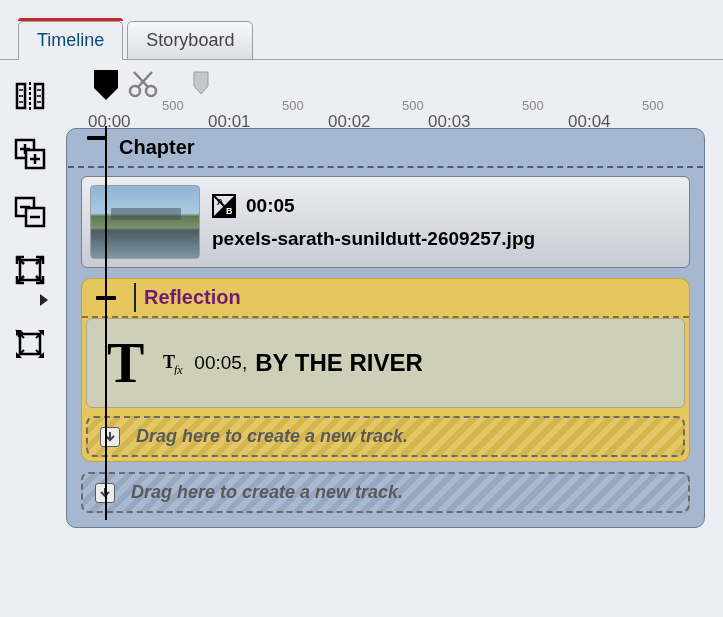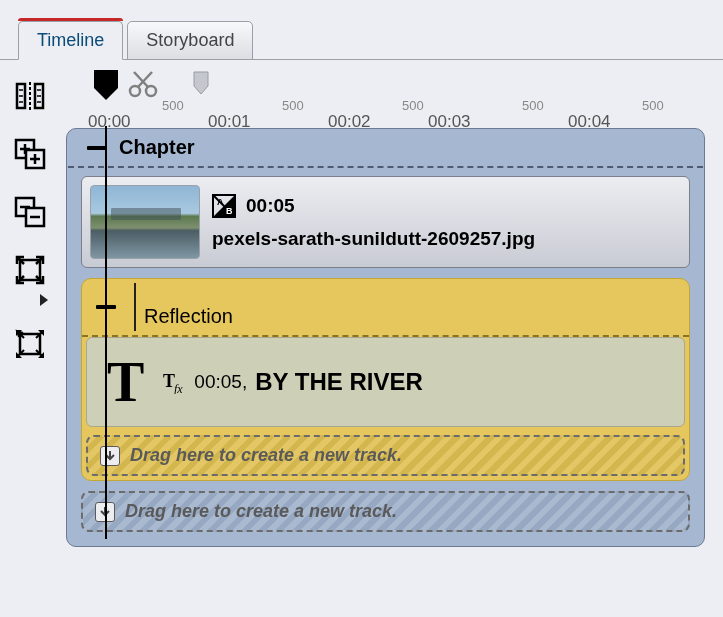--- a/index.html
+++ b/index.html
@@ -28,50 +28,50 @@
 .ruler-area { position: relative; height: 60px; margin-top: 8px; }
 .playhead { position: absolute; left: 26px; top: 0; width: 28px; height: 34px; z-index: 5; }
 .ruler-tools { position: absolute; left: 62px; top: 2px; display: flex; gap: 28px; z-index: 3; }
 .ruler-tools svg { width: 30px; height: 28px; }
 .ruler-ticks { position: absolute; left: 0; right: 0; top: 26px; height: 34px; }
 .ruler-label-major { position: absolute; top: 18px; font-size: 17px; color: #555; }
 .ruler-label-minor { position: absolute; top: 4px; font-size: 13px; color: #888; }
 
 
 .chapter { margin-top: 0; background: #a5b7d1; border: 1px solid #6c7b93; border-radius: 10px; padding: 0 14px 14px 14px; position: relative; margin-left: 0; }
-.chapter-header { display: flex; align-items: center; gap: 12px; padding: 7px 0 7px 6px; }
+.chapter-header { display: flex; align-items: flex-start; gap: 12px; padding: 7px 0 7px 6px; }
 .collapse-icon { width: 20px; height: 4px; background: #000; border-radius: 1px; }
 .chapter-title { font-weight: 700; font-size: 20px; color: #000; }
 .hdr-dash { border-top: 2px dashed #4f5b70; margin: 0 -13px 8px -13px; }
 
 .media-clip { background: linear-gradient(#ecedf1, #c9cbd4); border: 1px solid #7b7f8a; border-radius: 6px; padding: 8px; display: flex; align-items: center; gap: 12px; }
 .media-thumb { width: 110px; height: 74px; border-radius: 4px; background: linear-gradient(to bottom, #8fb6d6 0%, #a9c9e0 38%, #5c7a4f 42%, #7e8f6f 58%, #4c5d64 62%, #7e97a3 100%); border: 1px solid #9aa0a8; position: relative; overflow: hidden; }
 .media-thumb::before { content: ""; position: absolute; left: 20px; top: 22px; width: 70px; height: 12px; background: #3f4d55; border-radius: 1px; opacity: .5; }
 .media-info { display: flex; flex-direction: column; gap: 10px; }
 .media-row1 { display: flex; align-items: center; gap: 10px; }
 .trans-icon { width: 24px; height: 24px; }
 .media-duration { font-weight: 700; font-size: 19px; color: #000; }
 .media-name { font-weight: 700; font-size: 19px; color: #000; }
 
 
 .reflection { margin-top: 10px; background: #e6c75e; border: 1px solid #c4a636; border-radius: 10px; padding: 0 0 4px 0; position: relative; }
 .reflection-header { display: flex; align-items: center; gap: 12px; padding: 7px 14px; position: relative; }
 .reflection-header::after { content: ""; position: absolute; left: 52px; top: 4px; bottom: 4px; width: 2px; background: #222; }
-.refl-title { font-weight: 400; font-size: 20px; color: #000000; margin-left: 16px; margin-top: 19px; }
+.refl-title { font-weight: 700; font-size: 20px; color: #701a75; margin-left: 16px; }
 .refl-dash { border-top: 2px dashed #8a7322; margin-bottom: 0; }
 
 .text-clip { background: #cecfb7; border: 1px solid #a7a88f; border-radius: 6px; padding: 16px 14px; display: flex; align-items: center; gap: 18px; margin: 0 4px; }
 .big-T { font-family: "Times New Roman", serif; font-weight: 800; font-size: 56px; color: #000; line-height: 1; margin-left: 6px; }
 .text-info { display: flex; align-items: center; gap: 8px; }
 .tfx-icon { width: 24px; height: 24px; }
 .text-dur-title { font-weight: 700; font-size: 24px; color: #000; }
 .text-dur { font-weight: 400; font-size: 19px; color: #000; text-align: right; }
 
 
-.dropzone { margin-top: 10px; border: 2px dashed #6b6b6b; border-radius: 8px; padding: 8px 12px; display: flex; align-items: center; gap: 10px; font-size: 18px; font-style: italic; font-weight: 600; color: #5a5a5a; }
+.dropzone { margin-top: 10px; border: 2px dashed #6b6b6b; border-radius: 8px; padding: 8px 12px; display: flex; align-items: center; gap: 16px; font-size: 18px; font-style: italic; font-weight: 600; color: #5a5a5a; }
 .drop-yellow { background: repeating-linear-gradient(135deg, #e3c764, #e3c764 6px, #d3b74e 6px, #d3b74e 12px); margin: 8px 4px 0 4px; }
 .drop-blue { background: repeating-linear-gradient(135deg, #a9b9d0, #a9b9d0 6px, #97a8c2 6px, #97a8c2 12px); margin-top: 10px; }
 .down-arrow-badge { width: 20px; height: 20px; border: 1px solid #5a5a5a; border-radius: 3px; background: #edecef; display: flex; align-items: center; justify-content: center; }
 .down-arrow-badge svg { width: 12px; height: 12px; }
 
 
 .tracks-wrapper { position: relative; }
 .tracks-playhead { position: absolute; left: 39px; top: -2px; bottom: 8px; width: 2px; background: #000; z-index: 10; pointer-events: none; }
 </style>
 </head>

